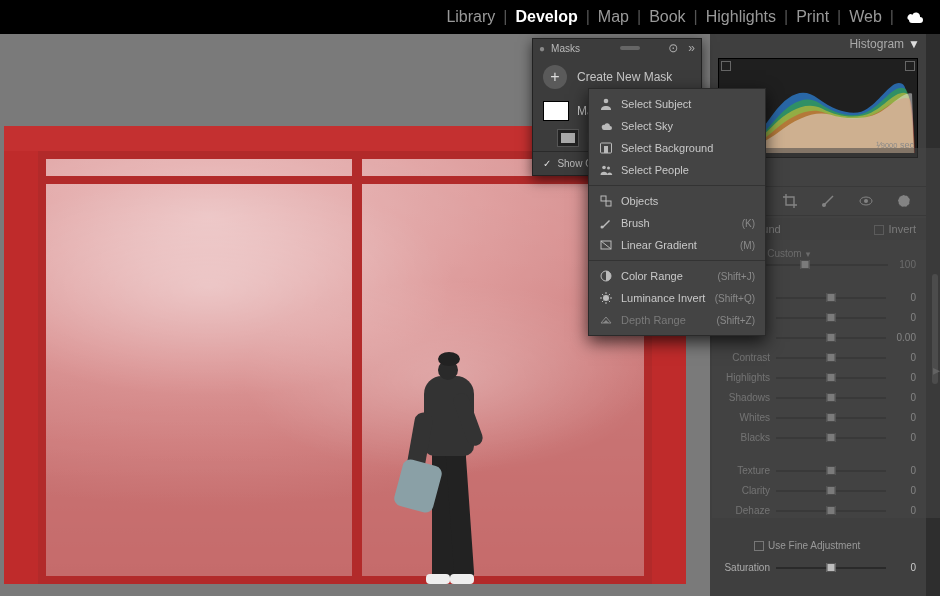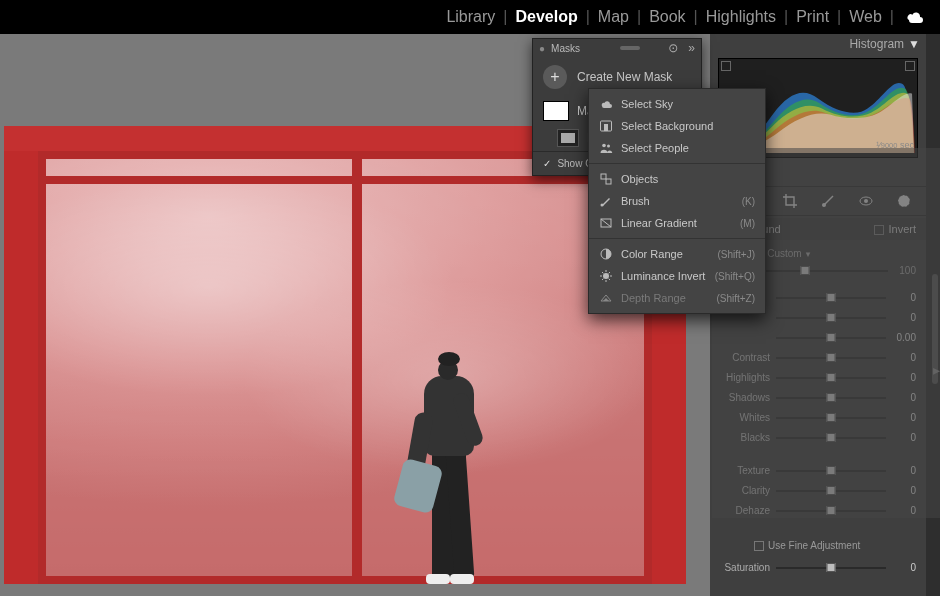--- a/index.html
+++ b/index.html
@@ -55,21 +55,21 @@
   .orig-row{position:absolute;right:14px;top:128px;width:214px;height:18px;display:flex;align-items:center;justify-content:flex-end;padding-right:12px;font-size:10px;color:#999;background:#3a3a3a}
 
   
   .toolstrip{position:absolute;right:14px;top:152px;width:214px;height:30px;display:flex;align-items:center;justify-content:flex-end;gap:22px;padding:0 14px;border-top:1px solid #2a2a2a;border-bottom:1px solid #2a2a2a}
   .toolstrip .ticon{width:16px;height:16px;color:#cfcfcf}
 
   
   .sect-head{position:absolute;right:14px;top:184px;width:214px;height:22px;display:flex;align-items:center;justify-content:space-between;padding:0 10px;background:#3a3a3a;color:#bbb;font-size:11px}
   .chk{width:10px;height:10px;border:1px solid #777;display:inline-block;margin-right:4px;vertical-align:middle}
 
-  .amount-row{position:absolute;right:14px;top:208px;width:214px;padding:6px 10px;display:flex;flex-direction:column;gap:6px;color:#999;font-size:10px}
+  .amount-row{position:absolute;right:14px;top:208px;width:214px;padding:6px 10px;display:flex;flex-direction:column;color:#999;font-size:10px}
   .amount-slider-row{display:flex;align-items:flex-end}
   .amount-slider-row .val{width:28px;text-align:right}
 
   .slider-list{position:absolute;right:14px;top:256px;width:214px;padding:0 10px;display:flex;flex-direction:column;gap:5px;font-size:10px;color:#aaa}
   .slrow{display:flex;align-items:center;height:15px}
   .slrow .lbl{width:54px;text-align:right;padding-right:6px}
   .slrow .val{width:30px;text-align:right;color:#ccc}
   .gap{height:8px}
   .slider{flex:1;height:10px;position:relative}
   .track{position:absolute;left:0;right:0;top:4px;height:2px;background:#2a2a2a}
@@ -363,20 +363,29 @@
   <div class="showov">
     <span class="tick">✓</span>
     <span>Show Overlay</span>
   </div>
 </div>
 
 <div class="ctx" id="ctx">
     <div class="ctx-item">
       <span class="ci">
         <svg width="14" height="14" viewBox="0 0 14 14">
+          <circle cx="7" cy="4" r="2.3" fill="#bbb"></circle>
+          <path d="M2 13c0-3 2-4 5-4s5 1 5 4z" fill="#bbb"></path>
+        </svg>
+      </span>
+      <span>Select Subject</span>
+    </div>
+    <div class="ctx-item">
+      <span class="ci">
+        <svg width="14" height="14" viewBox="0 0 14 14">
           <path d="M11 7a3 3 0 0 0-5.7-1A2 2 0 0 0 3 9a2 2 0 0 0 2 2h6a2 2 0 0 0 0-4z" fill="#bbb"></path>
         </svg>
       </span>
       <span>Select Sky</span>
     </div>
     <div class="ctx-item">
       <span class="ci">
         <svg width="14" height="14" viewBox="0 0 14 14">
           <rect x="1.5" y="2" width="11" height="10" rx="1" fill="none" stroke="#bbb"></rect>
           <rect x="5" y="5" width="4" height="7" fill="#bbb"></rect>

